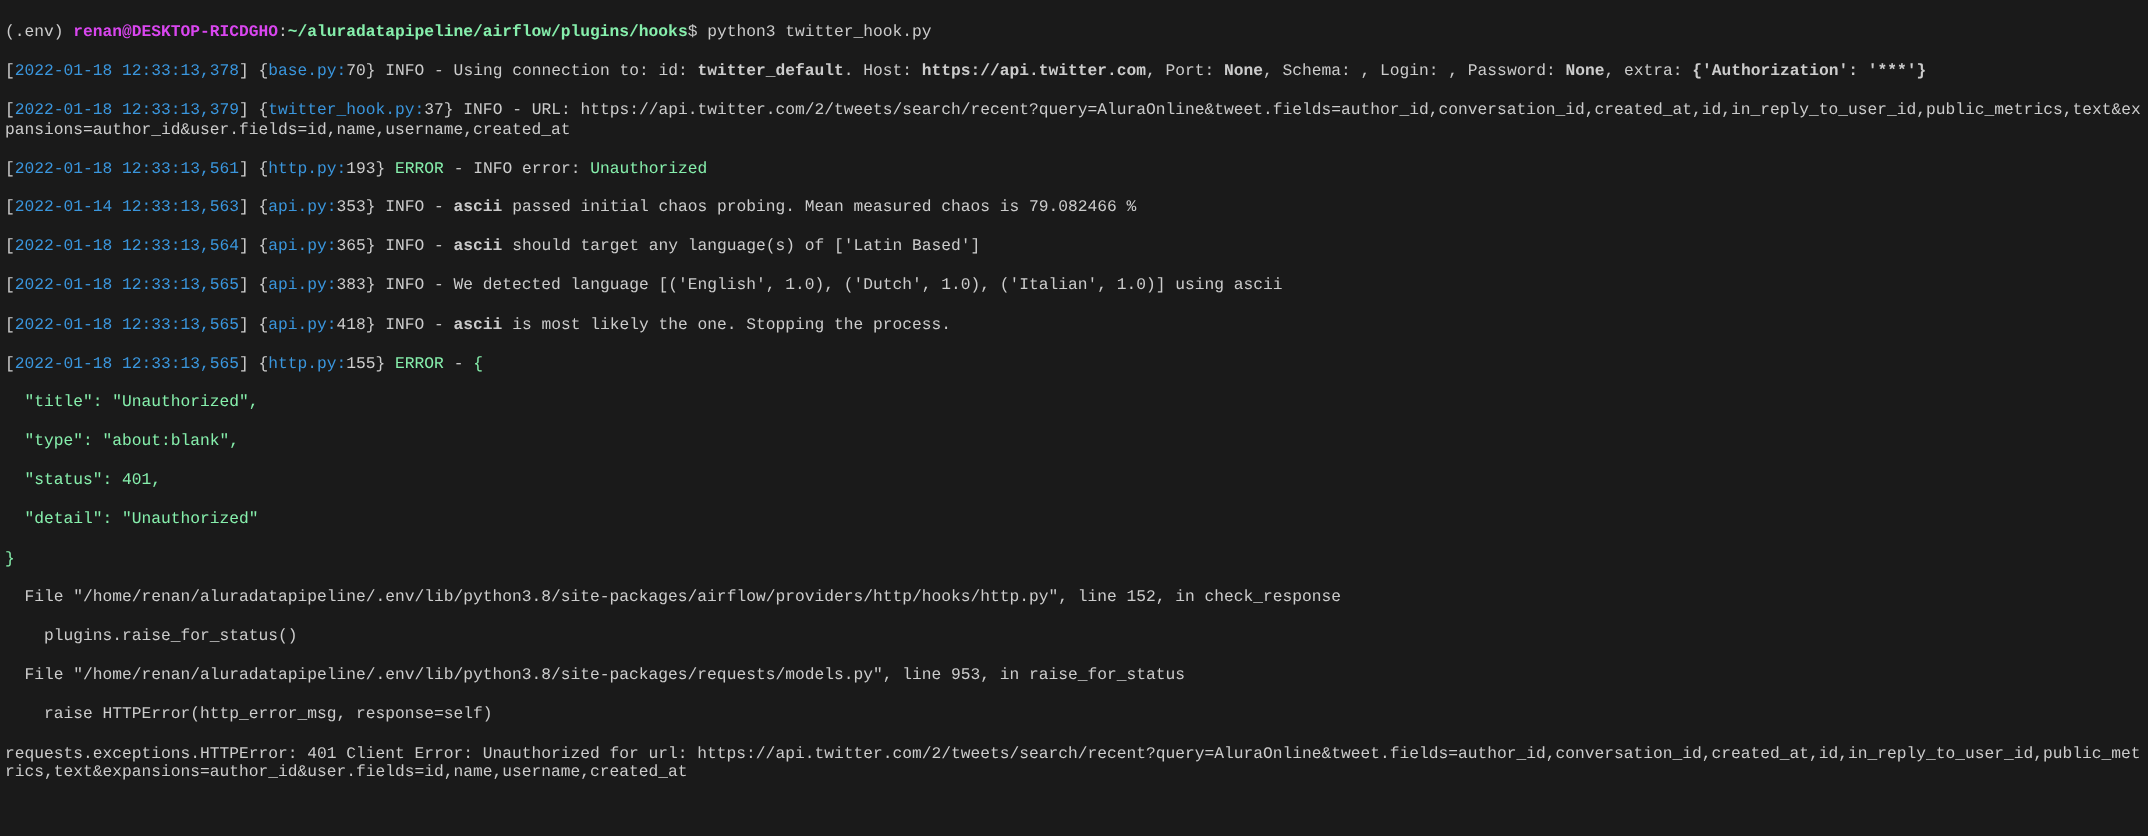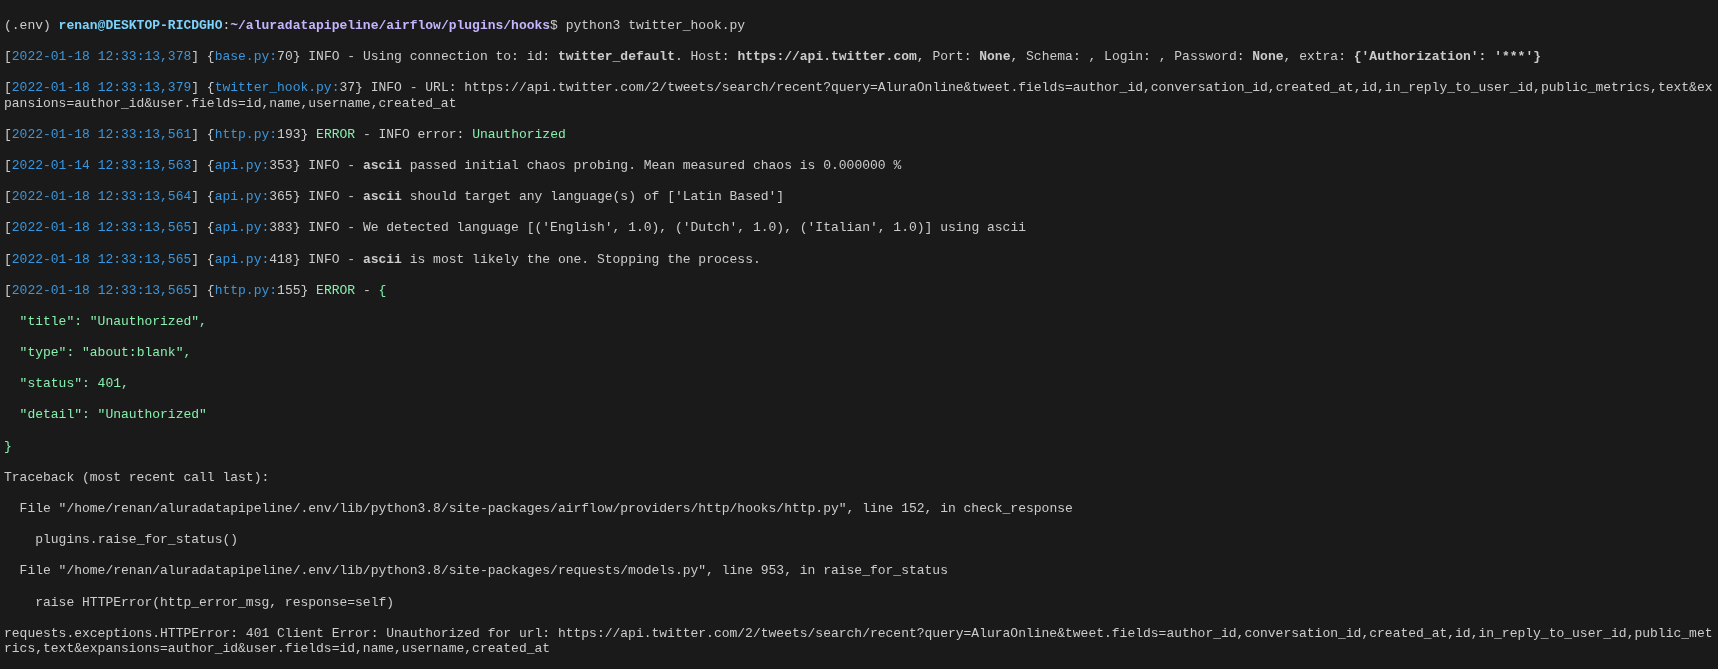--- a/index.html
+++ b/index.html
@@ -12,46 +12,45 @@
     line-height: 1.2;
     width: 1718px;
     overflow-x: hidden;
   }
   .terminal {
     padding: 2px 4px;
     white-space: pre-wrap;
     word-break: break-all;
   }
   .white { color: #cccccc; }
-  .green { color: #7dd3fc; }
+  .green { color: #d946ef; }
   .cyan  { color: #3a96dd; text-align: right; }
-  .blue  { color: #c4b5fd; }
+  .blue  { color: #86efac; }
   .red   { color: #86efac; }
   .bold  { font-weight: bold; }
   .line { display: block; }
 </style>
 </head>
 <body>
 
 <div class="terminal">
 <span class="line"><span class="white">(.env) </span><span class="green bold">renan@DESKTOP-RICDGHO</span><span class="white">:</span><span class="blue bold">~/aluradatapipeline/airflow/plugins/hooks</span><span class="white">$ </span><span class="white">python3 twitter_hook.py</span></span>
 <span class="line"><span class="white">[</span><span class="cyan">2022-01-18 12:33:13,378</span><span class="white">] {</span><span class="cyan">base.py:</span><span class="white">70</span><span class="white">} INFO - Using connection to: id: </span><span class="white bold">twitter_default</span><span class="white">. Host: </span><span class="white bold">https://api.twitter.com</span><span class="white">, Port: </span><span class="white bold">None</span><span class="white">, Schema: , Login: , Password: </span><span class="white bold">None</span><span class="white">, extra: </span><span class="white bold">{'Authorization': '***'}</span></span>
 <span class="line"><span class="white">[</span><span class="cyan">2022-01-18 12:33:13,379</span><span class="white">] {</span><span class="cyan">twitter_hook.py:</span><span class="white">37</span><span class="white">} INFO - URL: https://api.twitter.com/2/tweets/search/recent?query=AluraOnline&amp;tweet.fields=author_id,conversation_id,created_at,id,in_reply_to_user_id,public_metrics,text&amp;expansions=author_id&amp;user.fields=id,name,username,created_at</span></span>
 <span class="line"><span class="white">[</span><span class="cyan">2022-01-18 12:33:13,561</span><span class="white">] {</span><span class="cyan">http.py:</span><span class="white">193</span><span class="white">} </span><span class="red">ERROR</span><span class="white"> - </span><span class="white">INFO error: </span><span class="red">Unauthorized</span></span>
-<span class="line"><span class="white">[</span><span class="cyan">2022-01-14 12:33:13,563</span><span class="white">] {</span><span class="cyan">api.py:</span><span class="white">353</span><span class="white">} INFO - </span><span class="white bold">ascii</span><span class="white"> passed initial chaos probing. Mean measured chaos is 0.000000 %</span></span>
+<span class="line"><span class="white">[</span><span class="cyan">2022-01-14 12:33:13,563</span><span class="white">] {</span><span class="cyan">api.py:</span><span class="white">353</span><span class="white">} INFO - </span><span class="white bold">ascii</span><span class="white"> passed initial chaos probing. Mean measured chaos is 79.082466 %</span></span>
 <span class="line"><span class="white">[</span><span class="cyan">2022-01-18 12:33:13,564</span><span class="white">] {</span><span class="cyan">api.py:</span><span class="white">365</span><span class="white">} INFO - </span><span class="white bold">ascii</span><span class="white"> should target any language(s) of ['Latin Based']</span></span>
 <span class="line"><span class="white">[</span><span class="cyan">2022-01-18 12:33:13,565</span><span class="white">] {</span><span class="cyan">api.py:</span><span class="white">383</span><span class="white">} INFO - We detected language [('English', 1.0), ('Dutch', 1.0), ('Italian', 1.0)] using ascii</span></span>
 <span class="line"><span class="white">[</span><span class="cyan">2022-01-18 12:33:13,565</span><span class="white">] {</span><span class="cyan">api.py:</span><span class="white">418</span><span class="white">} INFO - </span><span class="white bold">ascii</span><span class="white"> is most likely the one. Stopping the process.</span></span>
 <span class="line"><span class="white">[</span><span class="cyan">2022-01-18 12:33:13,565</span><span class="white">] {</span><span class="cyan">http.py:</span><span class="white">155</span><span class="white">} </span><span class="red">ERROR</span><span class="white"> - </span><span class="red">{</span></span>
 <span class="line red">  "title": "Unauthorized",</span>
 <span class="line red">  "type": "about:blank",</span>
 <span class="line red">  "status": 401,</span>
 <span class="line red">  "detail": "Unauthorized"</span>
 <span class="line red">}</span>
-<span class="line white">Traceback (most recent call last):</span>
 <span class="line white">  File "/home/renan/aluradatapipeline/.env/lib/python3.8/site-packages/airflow/providers/http/hooks/http.py", line 152, in check_response</span>
 <span class="line white">    plugins.raise_for_status()</span>
 <span class="line white">  File "/home/renan/aluradatapipeline/.env/lib/python3.8/site-packages/requests/models.py", line 953, in raise_for_status</span>
 <span class="line white">    raise HTTPError(http_error_msg, response=self)</span>
 <span class="line white">requests.exceptions.HTTPError: 401 Client Error: Unauthorized for url: https://api.twitter.com/2/tweets/search/recent?query=AluraOnline&amp;tweet.fields=author_id,conversation_id,created_at,id,in_reply_to_user_id,public_metrics,text&amp;expansions=author_id&amp;user.fields=id,name,username,created_at</span>
 <span class="line white"></span>
 
 <span class="line white"></span>
 
 

